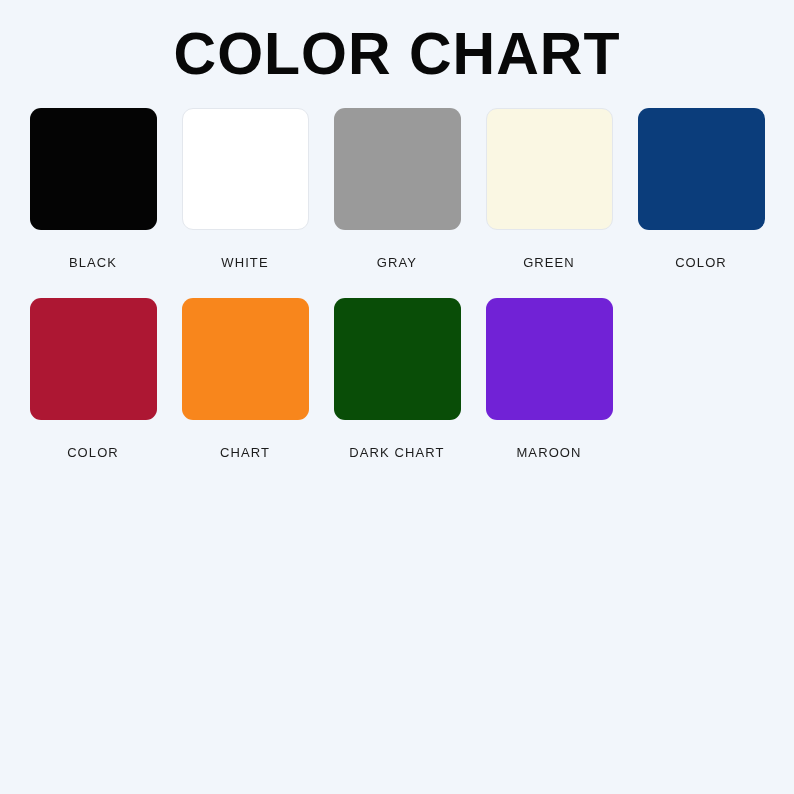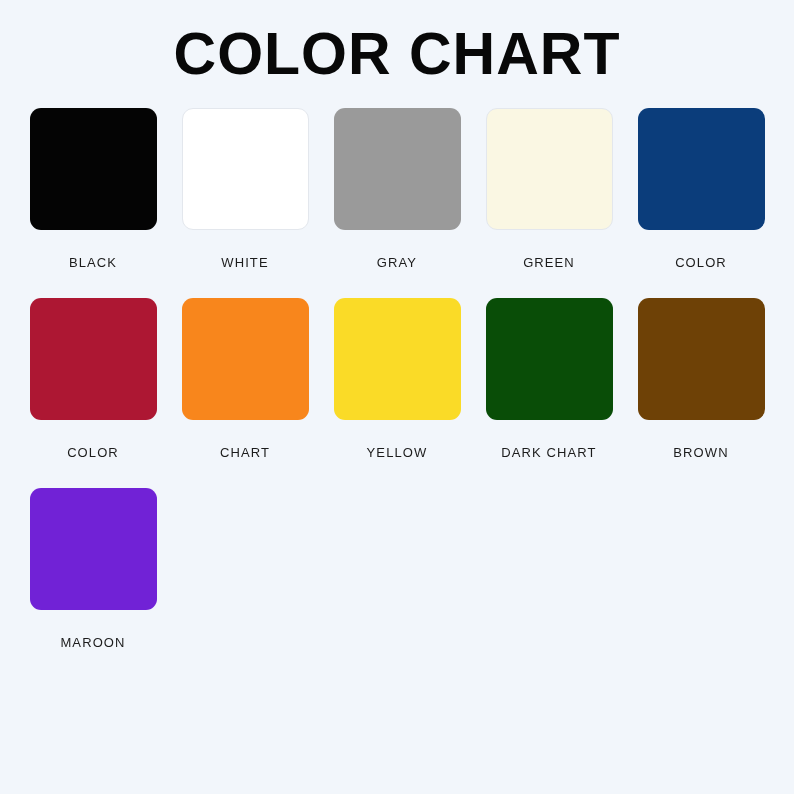--- a/index.html
+++ b/index.html
@@ -94,29 +94,21 @@
       </div>
       <div class="cell">
         <div class="swatch" style="background: rgb(173, 23, 51);"></div>
         <div class="swatch-label">COLOR</div>
       </div>
       <div class="cell">
         <div class="swatch" style="background: rgb(248, 134, 28);"></div>
         <div class="swatch-label">CHART</div>
       </div>
       <div class="cell">
-        <div class="swatch" style="background: rgb(250, 219, 39);"></div>
-        <div class="swatch-label">YELLOW</div>
-      </div>
-      <div class="cell">
         <div class="swatch" style="background: rgb(9, 77, 7);"></div>
         <div class="swatch-label">DARK CHART</div>
-      </div>
-      <div class="cell">
-        <div class="swatch" style="background: rgb(110, 65, 6);"></div>
-        <div class="swatch-label">BROWN</div>
       </div>
       <div class="cell">
         <div class="swatch" style="background: rgb(113, 34, 214);"></div>
         <div class="swatch-label">MAROON</div>
       </div>
     </div>
 </div>
 
 </body></html>

